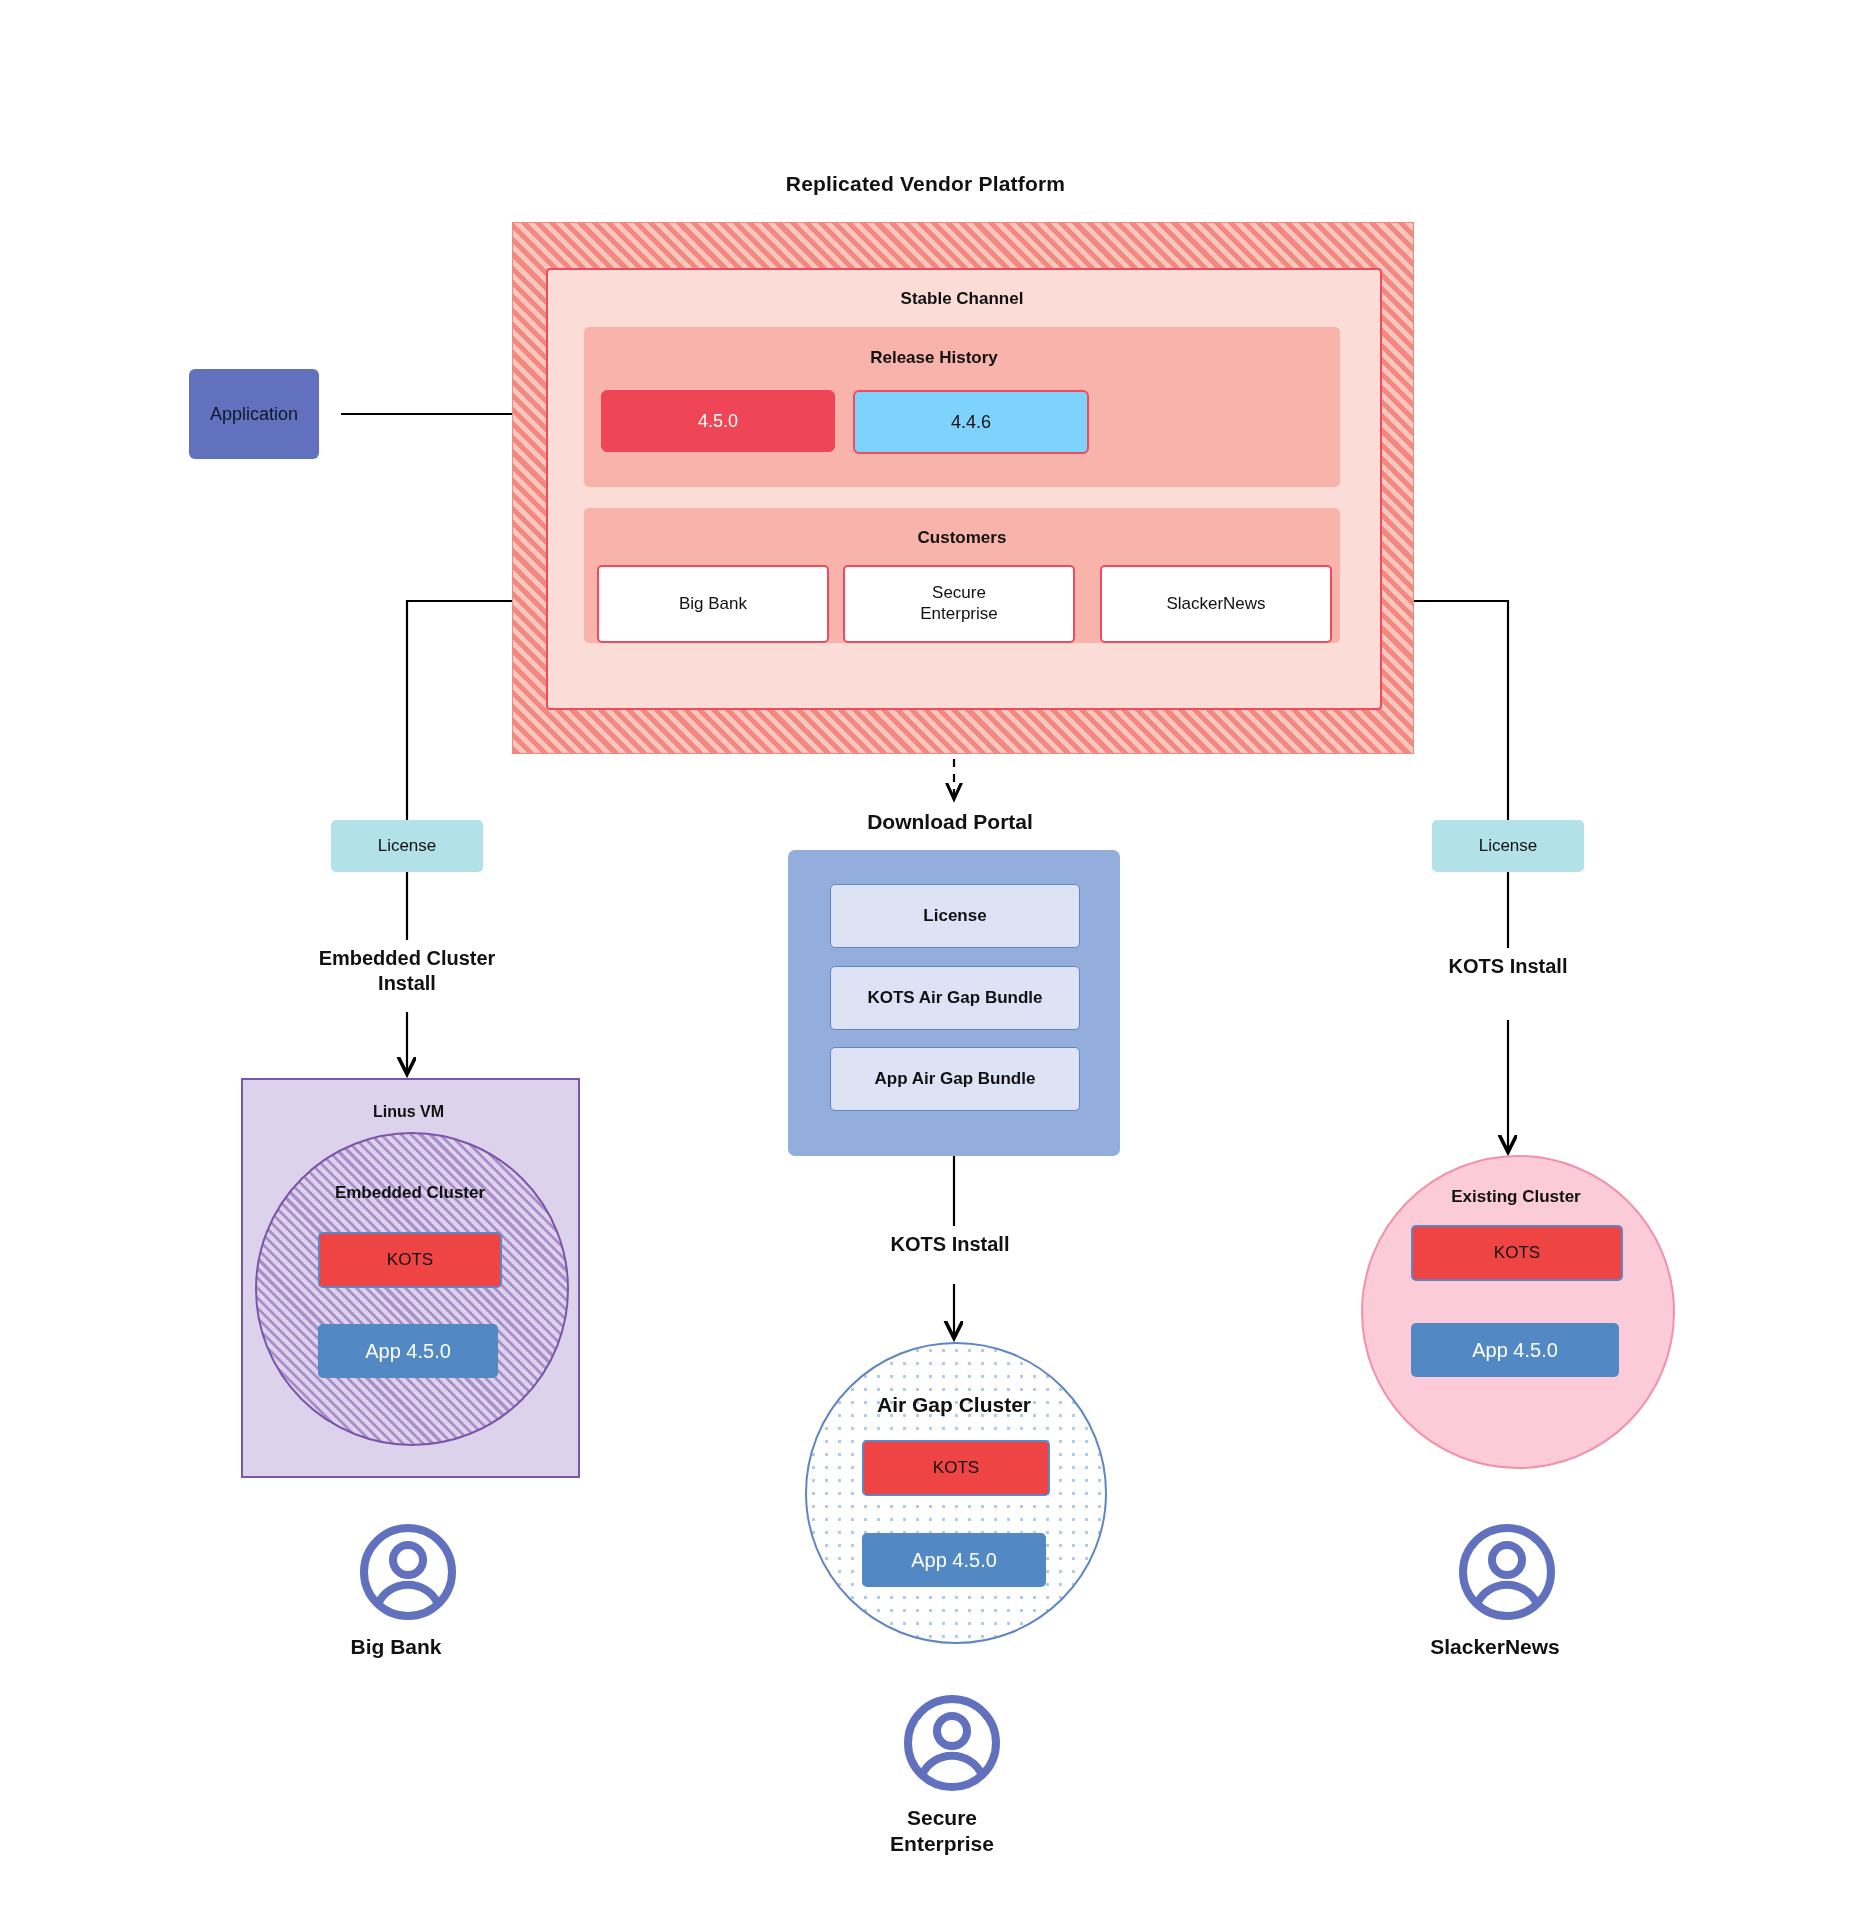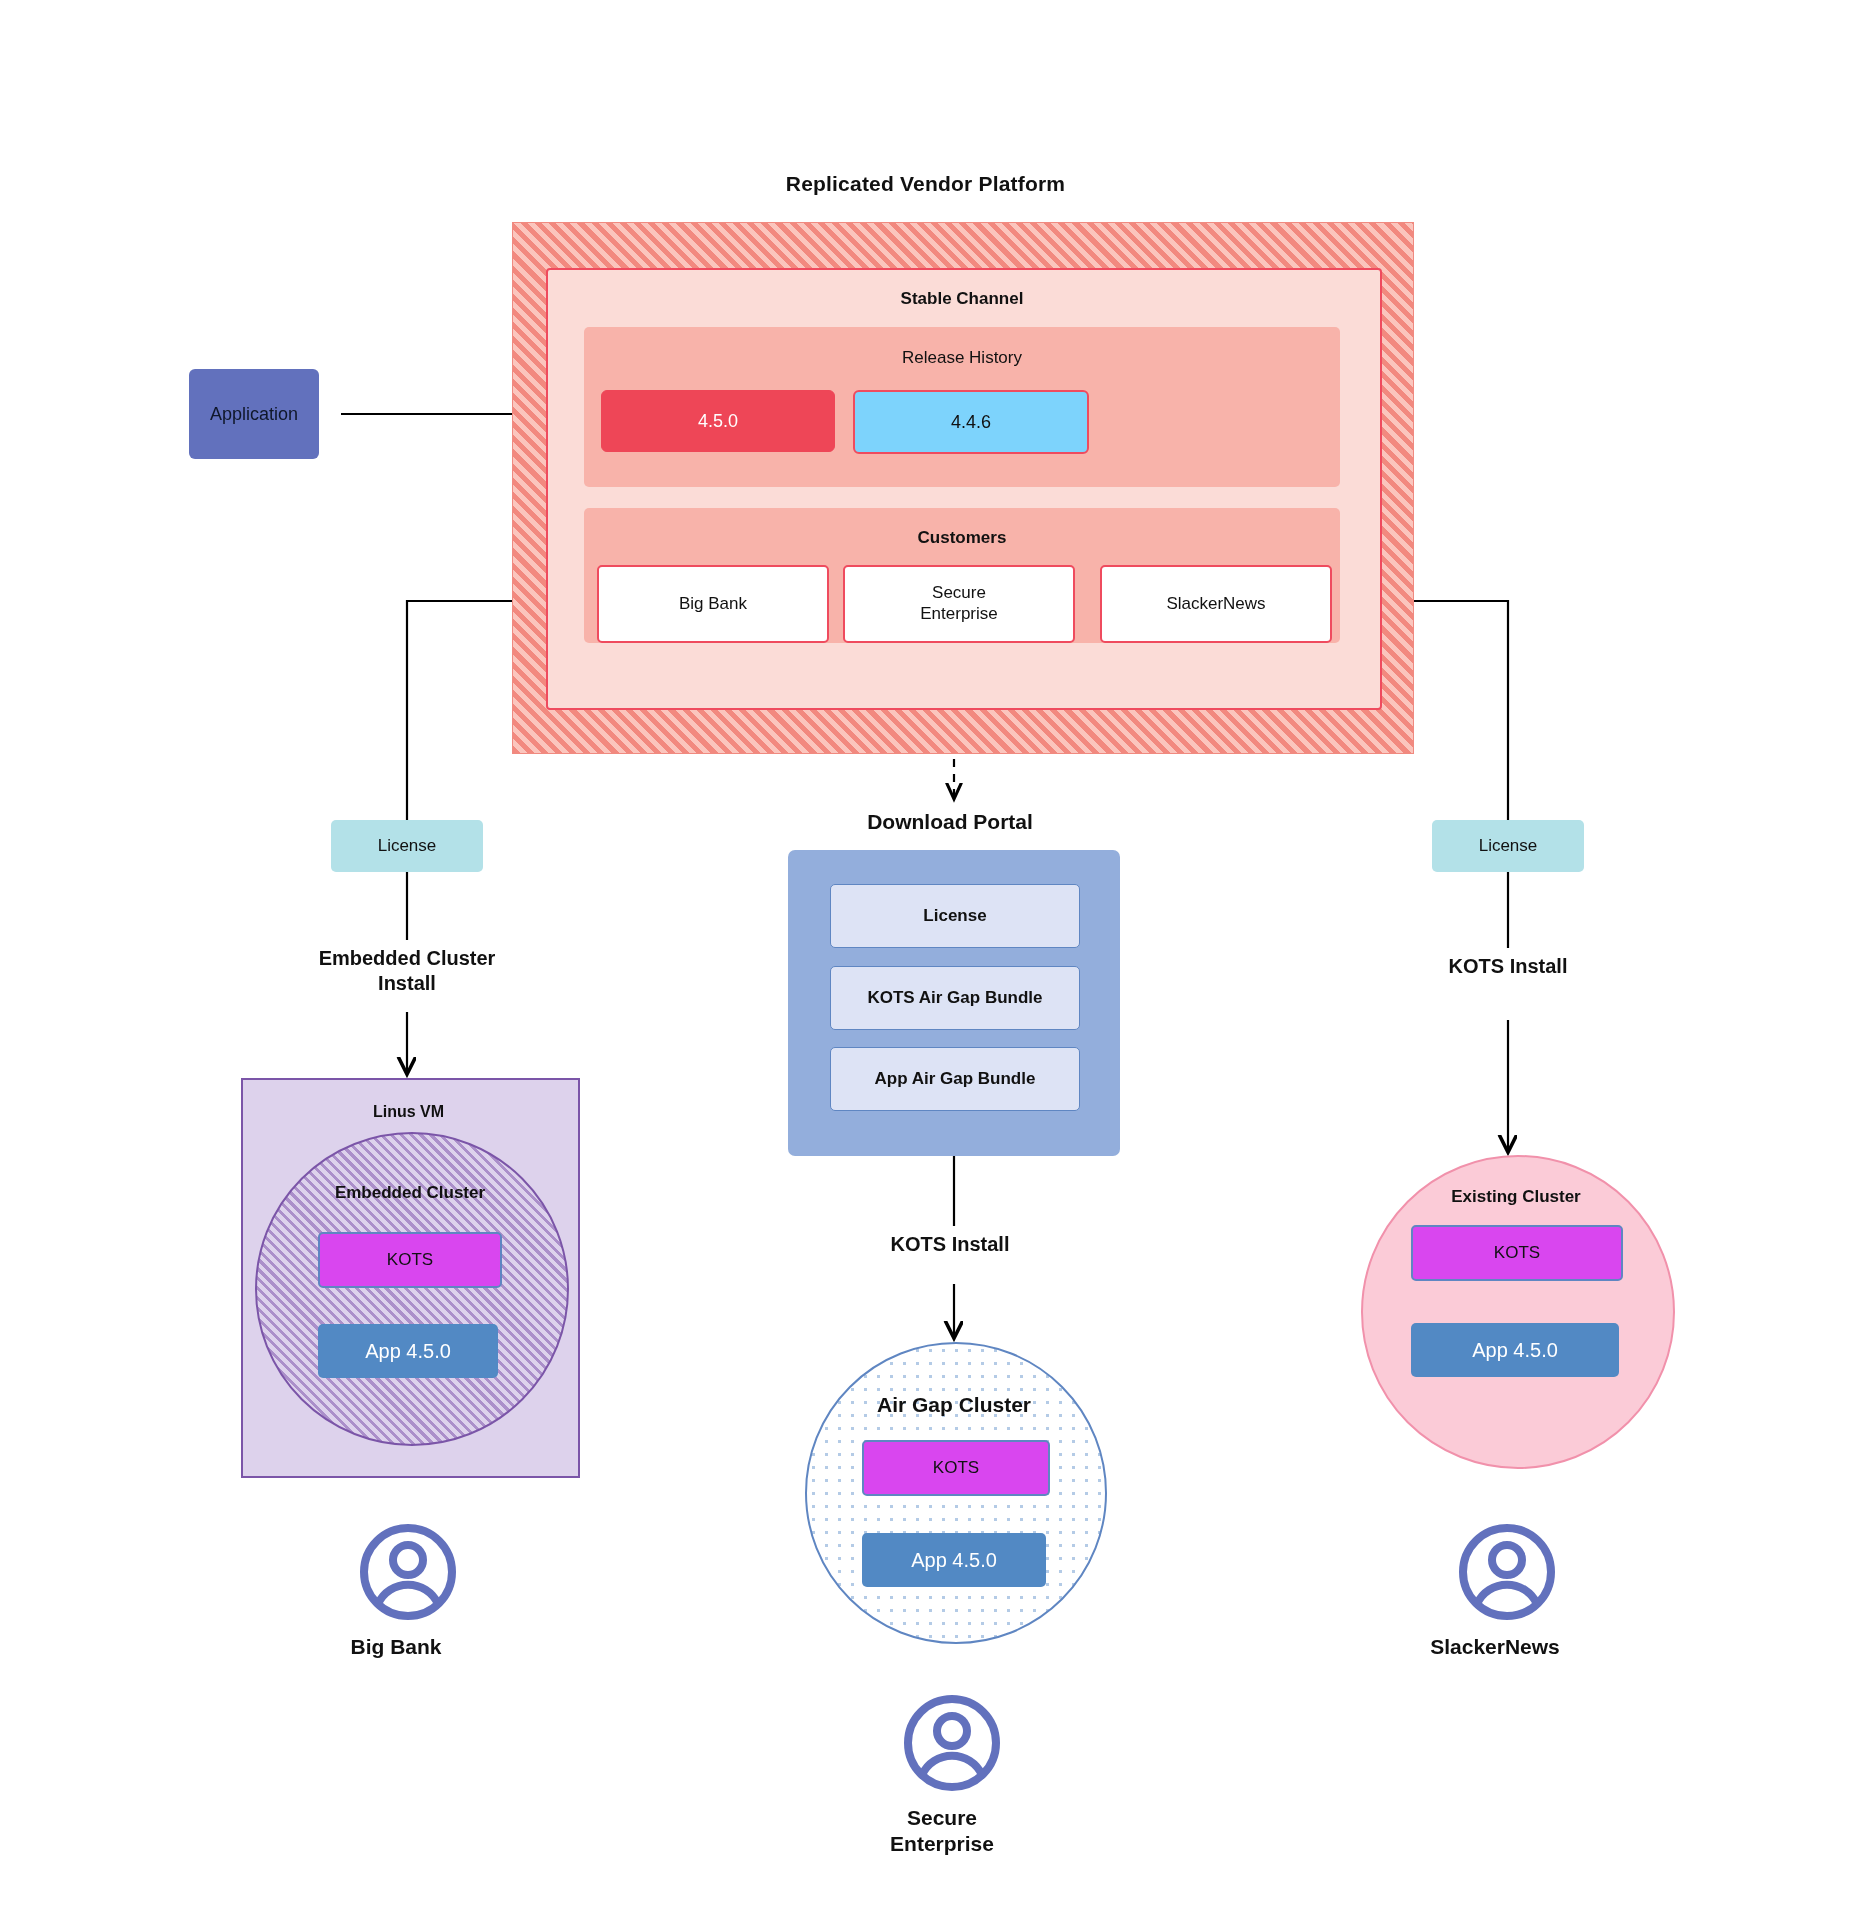--- a/index.html
+++ b/index.html
@@ -20,21 +20,21 @@
   #stable-channel{
     left:546px;top:268px;width:832px;height:438px;
     background:#fbdcd7;border:2px solid #ef4b5e;border-radius:4px;
   }
   #stable-channel-label{left:546px;top:289px;width:832px;font-size:17px;font-weight:600;}
 
   #release-history{
     left:584px;top:327px;width:756px;height:160px;
     background:#f8b3aa;border-radius:5px;
   }
-  #release-history-label{left:584px;top:348px;width:756px;font-size:17px;font-weight:400;}
+  #release-history-label{left:556px;top:348px;width:756px;font-size:17px;font-weight:700;}
 
   .release-chip{
     height:60px;width:232px;border-radius:6px;font-size:18px;
   }
   .release-chip.current{background:#ee4657;color:#ffffff;border:1px solid #ee4657;}
   .release-chip.past{background:#7dd3fc;color:#111111;border:2px solid #ef4b5e;}
   #rel-0{left:601px;top:390px;}
   #rel-1{left:853px;top:390px;}
 
   #customers{
@@ -106,21 +106,21 @@
 
   
   #existing-circle{
     left:1361px;top:1155px;width:310px;height:310px;border-radius:50%;
     background:#fbcbd7;border:2px solid #f191ab;
   }
   #existing-label{left:1361px;top:1187px;width:310px;font-size:17px;font-weight:600;}
 
   
   .kots-chip{
-    height:52px;background:#d946ef;border:2px solid #5f86c2;border-radius:5px;font-size:17px;
+    height:52px;background:#ef4444;border:2px solid #5f86c2;border-radius:5px;font-size:17px;
   }
   .app-chip{
     height:54px;background:#5289c4;color:#ffffff;border-radius:5px;font-size:20px;
   }
   #kots-left{left:318px;top:1232px;width:180px;}
   #app-left {left:318px;top:1324px;width:180px;}
   #kots-mid {left:862px;top:1440px;width:184px;}
   #app-mid  {left:862px;top:1533px;width:184px;}
   #kots-right{left:1411px;top:1225px;width:208px;}
   #app-right {left:1411px;top:1323px;width:208px;}

